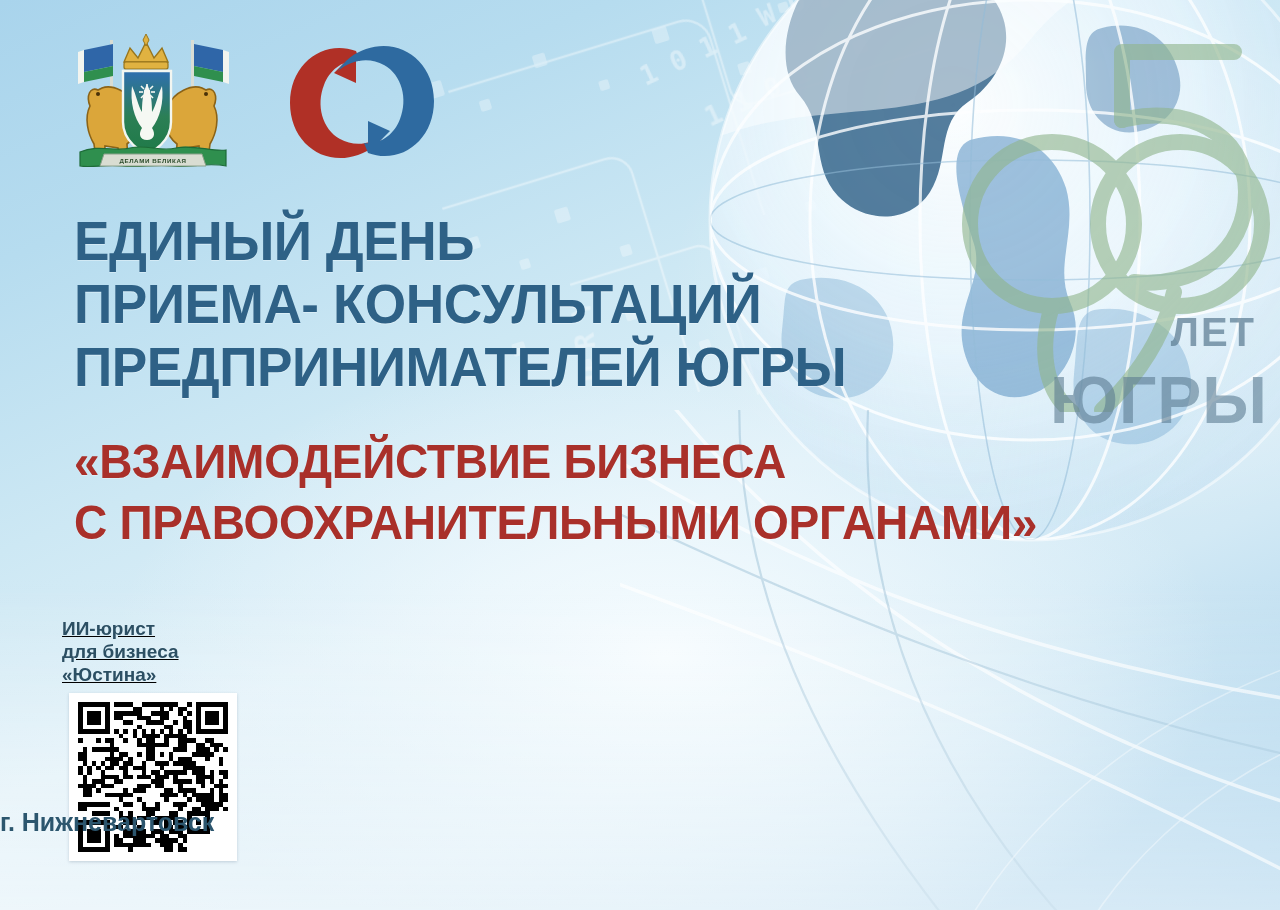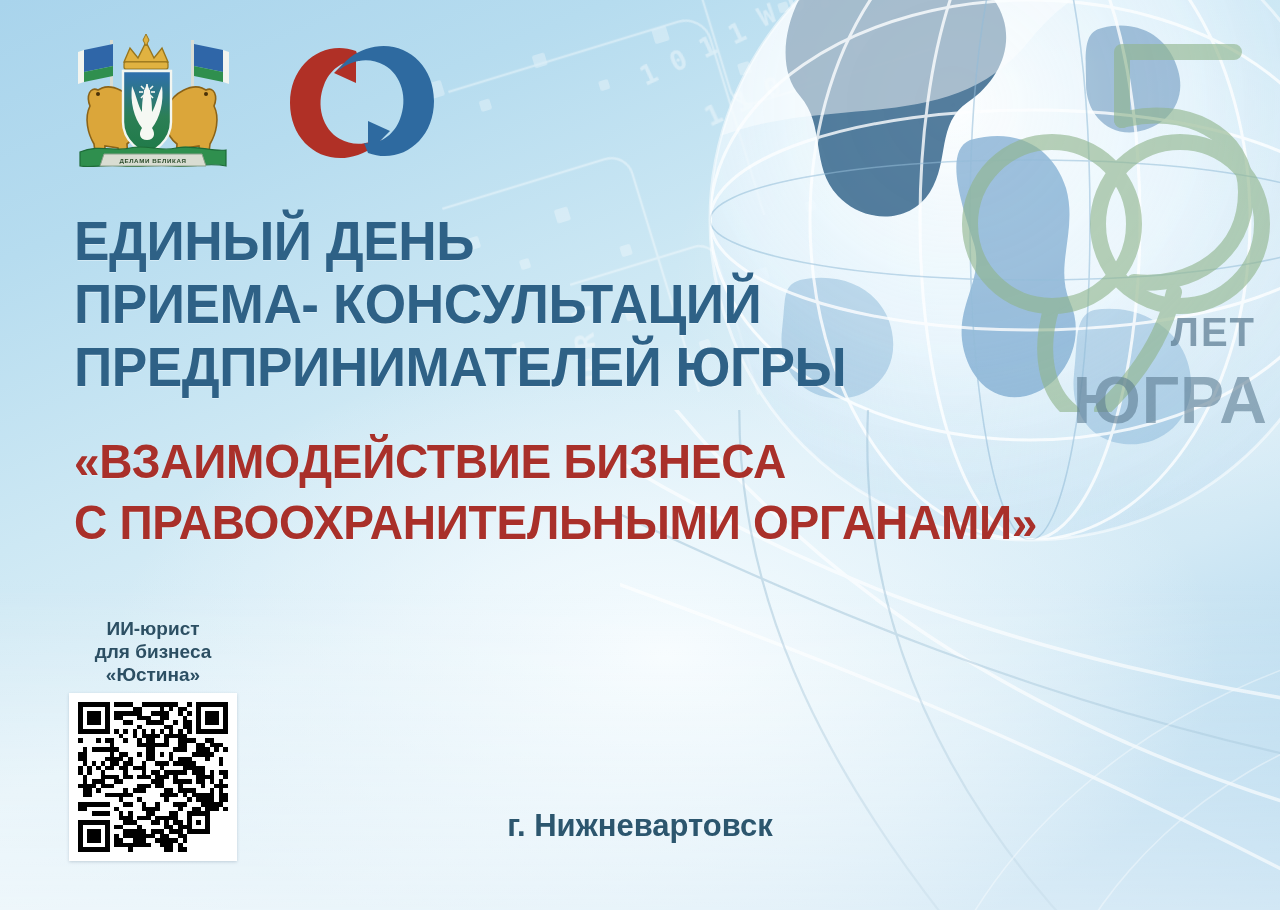--- a/index.html
+++ b/index.html
@@ -92,37 +92,37 @@
     font-weight:700;
     font-size:48px;
     line-height:1.06;
     letter-spacing:-0.3px;
     transform:scaleX(.96);transform-origin:left top;
     text-shadow:0 1px 0 rgba(255,255,255,.3);
   }
   .subhead .l{display:block;white-space:nowrap;margin-bottom:10px;}
 
   
-  .qrblock{position:absolute;left:62px;top:618px;width:182px;text-align:center;}
+  .qrblock{position:absolute;left:62px;top:618px;width:182px;text-decoration:underline;}
   .qrlabel{
     color:#2c4f63;font-weight:700;font-size:19px;line-height:1.2;
     margin-bottom:7px;
   }
   .qrlabel span{display:block;white-space:nowrap;}
   .qrbox{
     width:168px;height:168px;margin:0 auto;
     background:#fff;padding:9px;box-sizing:border-box;
     box-shadow:0 1px 3px rgba(40,70,95,.22);
   }
   .qrbox svg{width:100%;height:100%;display:block;}
 
   
   .footer{
-    position:absolute;left:0;right:0;top:806px;text-align:center;
-    color:#2c566e;font-weight:700;font-size:31px;line-height:1.28;
+    position:absolute;left:0;right:0;top:806px;text-align:left;
+    color:#2c566e;font-weight:700;font-size:25px;line-height:1.28;
   }
   .footer span{display:block;}
 </style>
 </head>
 <body>
 
 <div class="poster">
 
   <div class="bg-layer">
 
@@ -245,21 +245,21 @@
 
           <circle cx="118" cy="232" r="82"></circle>
           <circle cx="246" cy="232" r="82"></circle>
           <path d="M118 314 C104 360 112 400 138 420"></path>
 
           <path d="M240 300 C230 344 206 382 168 418"></path>
         </g>
       </svg>
     </div>
     <div class="let">ЛЕТ</div>
-    <div class="ugra">ЮГРА</div>
+    <div class="ugra">ЮГРЫ</div>
   </div>
 
   <div class="emblems">
 
     <div class="coa">
       <svg viewBox="0 0 168 152" xmlns="http://www.w3.org/2000/svg">
         <defs>
           <linearGradient id="shieldg" x1="0" y1="0" x2="0" y2="1">
             <stop offset="0%" stop-color="#2f6fb0"></stop>
             <stop offset="55%" stop-color="#2b7f55"></stop>

